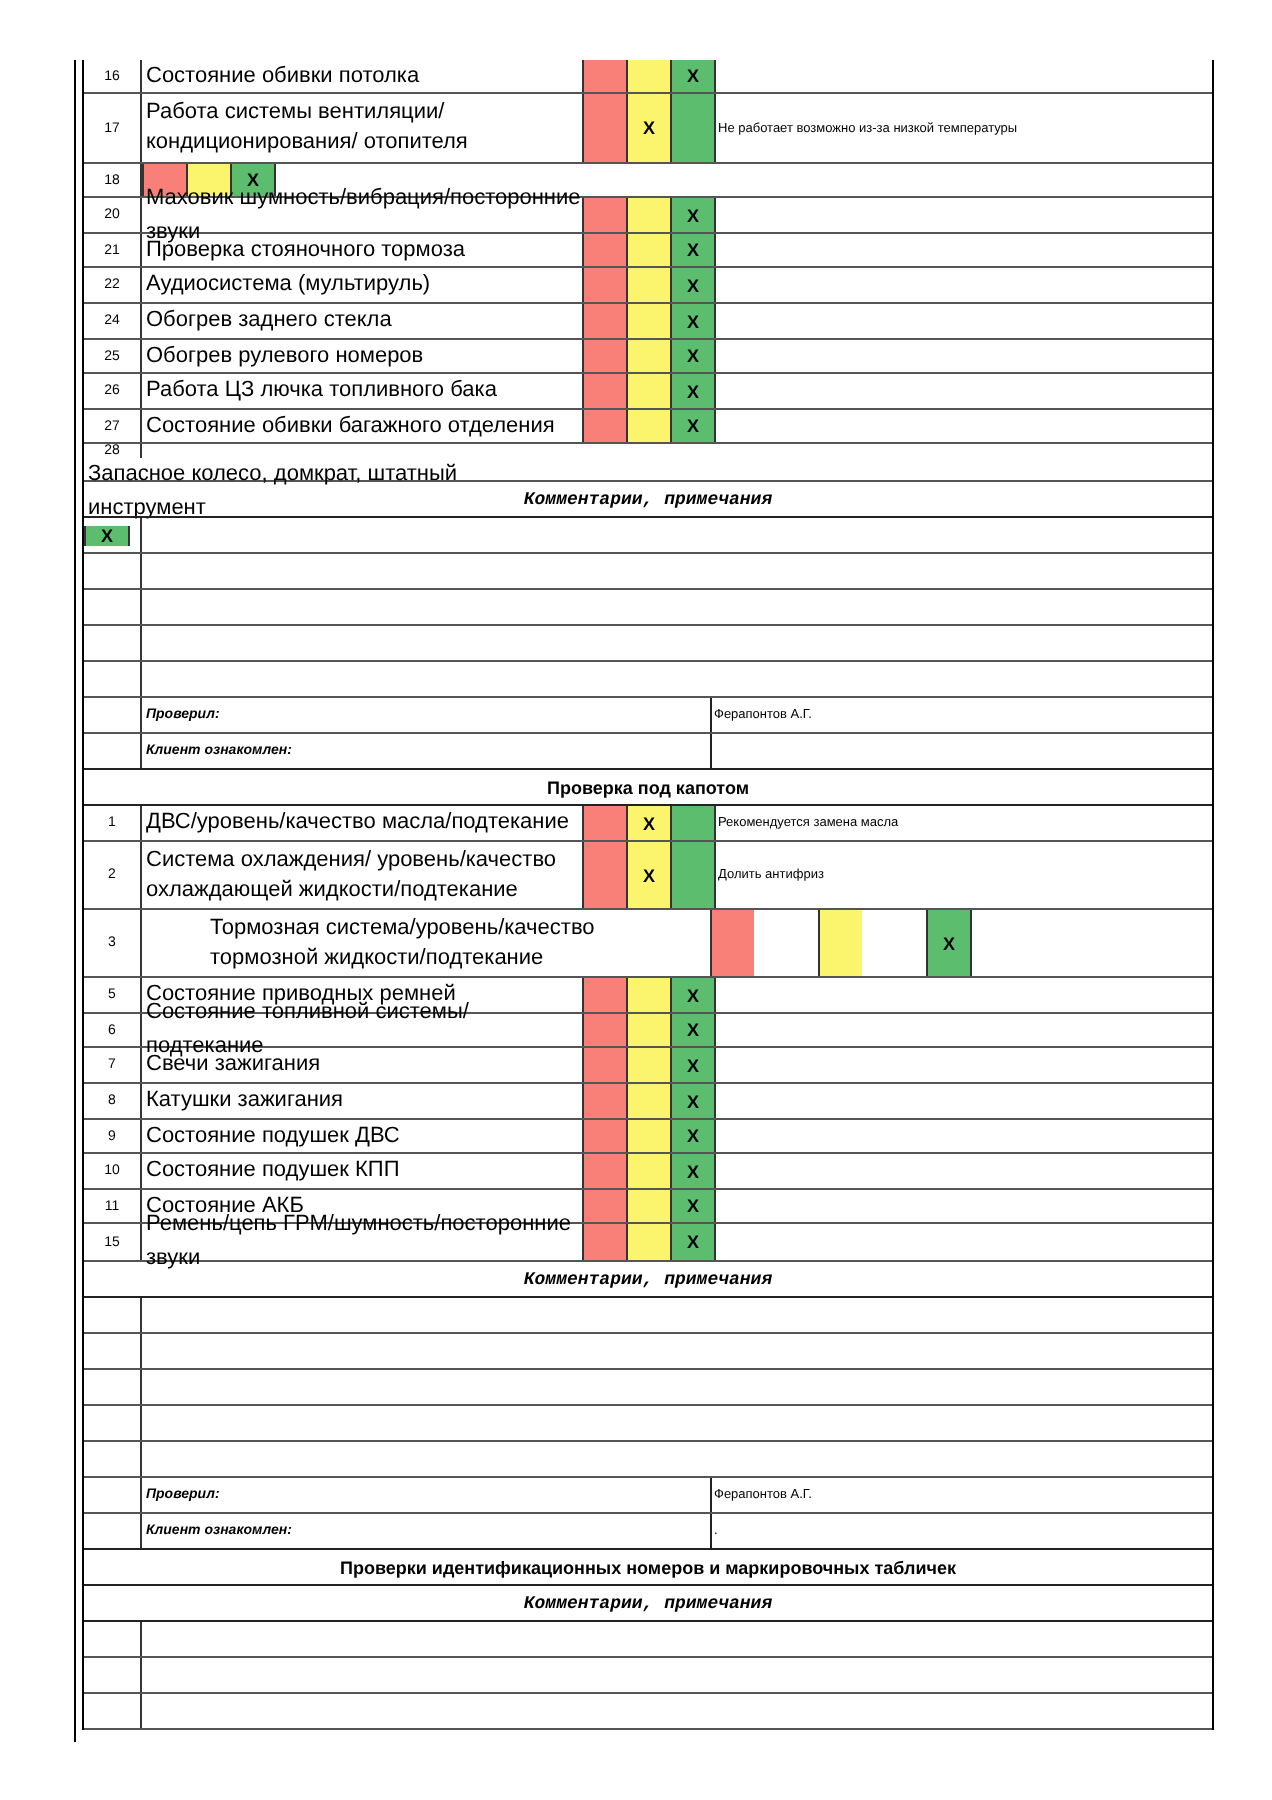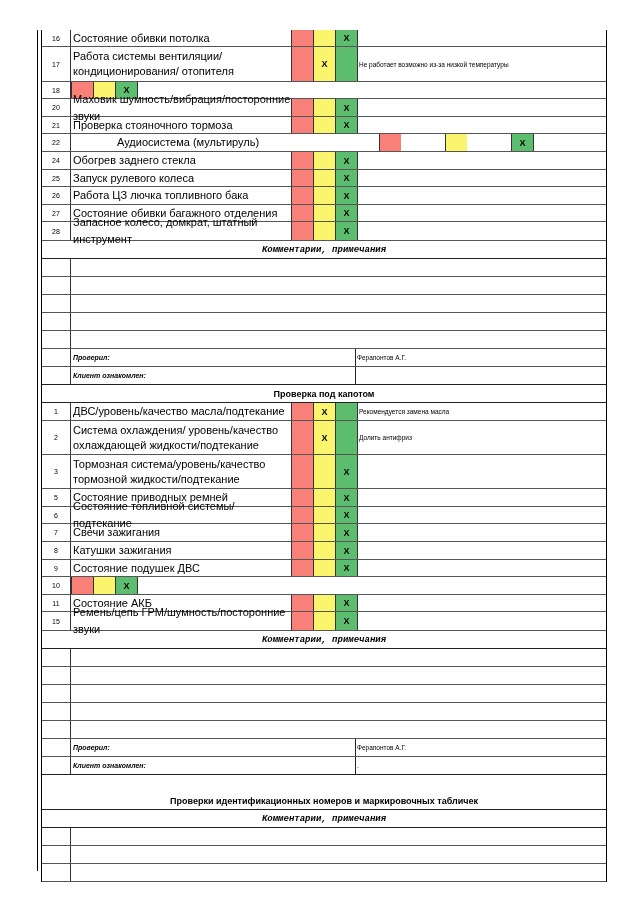--- a/index.html
+++ b/index.html
@@ -72,21 +72,21 @@
         <div class="row" style="height: 17px;">
           <div class="c-num">21</div>
           <div class="c-txt">Проверка стояночного тормоза</div>
           <div class="c-r"></div>
           <div class="c-y"></div>
           <div class="c-g">
             <span>X</span>
           </div>
           <div class="c-note"></div>
         </div>
-        <div class="row" style="height: 18px; gap: 44px;">
+        <div class="row" style="height: 18px;">
           <div class="c-num">22</div>
           <div class="c-txt">Аудиосистема (мультируль)</div>
           <div class="c-r"></div>
           <div class="c-y"></div>
           <div class="c-g">
             <span>X</span>
           </div>
           <div class="c-note"></div>
         </div>
         <div class="row" style="height: 18px;">
@@ -94,21 +94,21 @@
           <div class="c-txt">Обогрев заднего стекла</div>
           <div class="c-r"></div>
           <div class="c-y"></div>
           <div class="c-g">
             <span>X</span>
           </div>
           <div class="c-note"></div>
         </div>
         <div class="row" style="height: 17px;">
           <div class="c-num">25</div>
-          <div class="c-txt">Запуск рулевого колеса</div>
+          <div class="c-txt">Обогрев рулевого номеров</div>
           <div class="c-r"></div>
           <div class="c-y"></div>
           <div class="c-g">
             <span>X</span>
           </div>
           <div class="c-note"></div>
         </div>
         <div class="row" style="height: 18px;">
           <div class="c-num">26</div>
           <div class="c-txt">Работа ЦЗ лючка топливного бака</div>
@@ -122,21 +122,21 @@
         <div class="row" style="height: 17px;">
           <div class="c-num">27</div>
           <div class="c-txt">Состояние обивки багажного отделения</div>
           <div class="c-r"></div>
           <div class="c-y"></div>
           <div class="c-g">
             <span>X</span>
           </div>
           <div class="c-note"></div>
         </div>
-        <div class="row" style="height: 19px;">
+        <div class="row" style="height: 19px; flex-direction: column;">
           <div class="c-num">28</div>
           <div class="c-txt">Запасное колесо, домкрат, штатный инструмент</div>
           <div class="c-r"></div>
           <div class="c-y"></div>
           <div class="c-g">
             <span>X</span>
           </div>
           <div class="c-note"></div>
         </div>
       </div>
@@ -194,21 +194,21 @@
         <div class="row" style="height: 34px;">
           <div class="c-num">2</div>
           <div class="c-txt" style="line-height:15px;">Система охлаждения/ уровень/качество охлаждающей жидкости/подтекание</div>
           <div class="c-r"></div>
           <div class="c-y">
             <span>X</span>
           </div>
           <div class="c-g"></div>
           <div class="c-note">Долить антифриз</div>
         </div>
-        <div class="row" style="height: 34px;">
+        <div class="row" style="height: 34px; gap: 32px;">
           <div class="c-num">3</div>
           <div class="c-txt" style="line-height:15px;">Тормозная система/уровень/качество тормозной жидкости/подтекание</div>
           <div class="c-r"></div>
           <div class="c-y"></div>
           <div class="c-g">
             <span>X</span>
           </div>
           <div class="c-note"></div>
         </div>
         <div class="row" style="height: 18px;">
@@ -256,20 +256,21 @@
           <div class="c-txt">Состояние подушек ДВС</div>
           <div class="c-r"></div>
           <div class="c-y"></div>
           <div class="c-g">
             <span>X</span>
           </div>
           <div class="c-note"></div>
         </div>
         <div class="row" style="height: 18px;">
           <div class="c-num">10</div>
+          <div class="c-txt">Состояние подушек КПП</div>
           <div class="c-r"></div>
           <div class="c-y"></div>
           <div class="c-g">
             <span>X</span>
           </div>
           <div class="c-note"></div>
         </div>
         <div class="row" style="height: 17px;">
           <div class="c-num">11</div>
           <div class="c-txt">Состояние АКБ</div>
@@ -320,21 +321,21 @@
       <div class="c-num"></div>
       <div class="c-txt">Проверил:</div>
       <div class="c-note">Ферапонтов А.Г.</div>
     </div>
     <div class="row sig thick" style="height:18px;">
       <div class="c-num"></div>
       <div class="c-txt">Клиент ознакомлен:</div>
       <div class="c-note">.</div>
     </div>
 
-    <div class="row section" style="height:18px;margin-top:17px;">
+    <div class="row section" style="height:18px;">
       <span>Проверки идентификационных номеров и маркировочных табличек</span>
     </div>
     <div class="row section comm" style="height:18px;">
       <span>Комментарии, примечания</span>
     </div>
     <div id="b3-blank">
         <div class="row blank" style="height: 18px;">
           <div class="c-num"></div>
           <div class="c-note"></div>
         </div>

